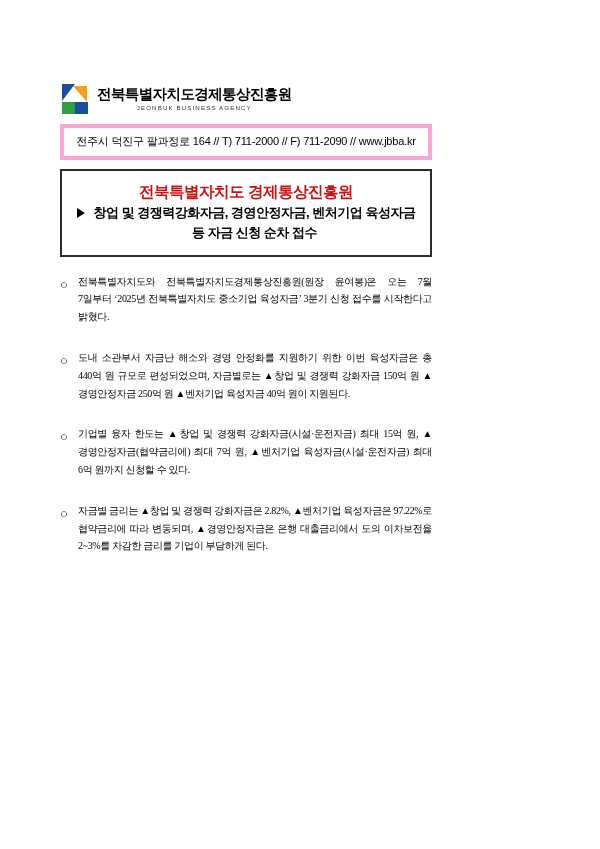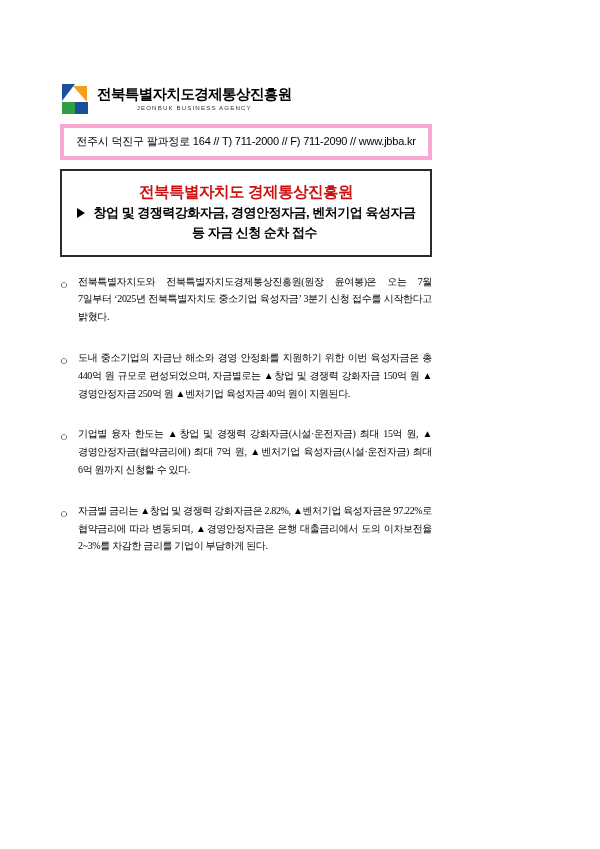--- a/index.html
+++ b/index.html
@@ -238,21 +238,21 @@
     </div>
   </div>
 
   <div class="body-list">
     <div class="para">
       <span class="bullet">○</span>
       <span class="ptext">전북특별자치도와 전북특별자치도경제통상진흥원(원장 윤여봉)은 오는 7월 7일부터 ‘2025년 전북특별자치도 중소기업 육성자금’ 3분기 신청 접수를 시작한다고 밝혔다.</span>
     </div>
     <div class="para">
       <span class="bullet">○</span>
-      <span class="ptext">도내 중소기업의 자금난 해소와 경영 안정화를 지원하기 위한 이번 육성자금은 총 440억 원 규모로 편성되었으며, 자금별로는 ▲창업 및 경쟁력 강화자금 150억 원 ▲경영안정자금 250억 원 ▲벤처기업 육성자금 40억 원이 지원된다.</span>
+      <span class="ptext">도내 소관부서 자금난 해소와 경영 안정화를 지원하기 위한 이번 육성자금은 총 440억 원 규모로 편성되었으며, 자금별로는 ▲창업 및 경쟁력 강화자금 150억 원 ▲경영안정자금 250억 원 ▲벤처기업 육성자금 40억 원이 지원된다.</span>
     </div>
     <div class="para">
       <span class="bullet">○</span>
       <span class="ptext">기업별 융자 한도는 ▲창업 및 경쟁력 강화자금(시설·운전자금) 최대 15억 원, ▲경영안정자금(협약금리에) 최대 7억 원, ▲벤처기업 육성자금(시설·운전자금) 최대 6억 원까지 신청할 수 있다.</span>
     </div>
     <div class="para">
       <span class="bullet">○</span>
       <span class="ptext">자금별 금리는 ▲창업 및 경쟁력 강화자금은 2.82%, ▲벤처기업 육성자금은 97.22%로 협약금리에 따라 변동되며, ▲경영안정자금은 은행 대출금리에서 도의 이차보전율 2~3%를 차감한 금리를 기업이 부담하게 된다.</span>
     </div>
   </div>

